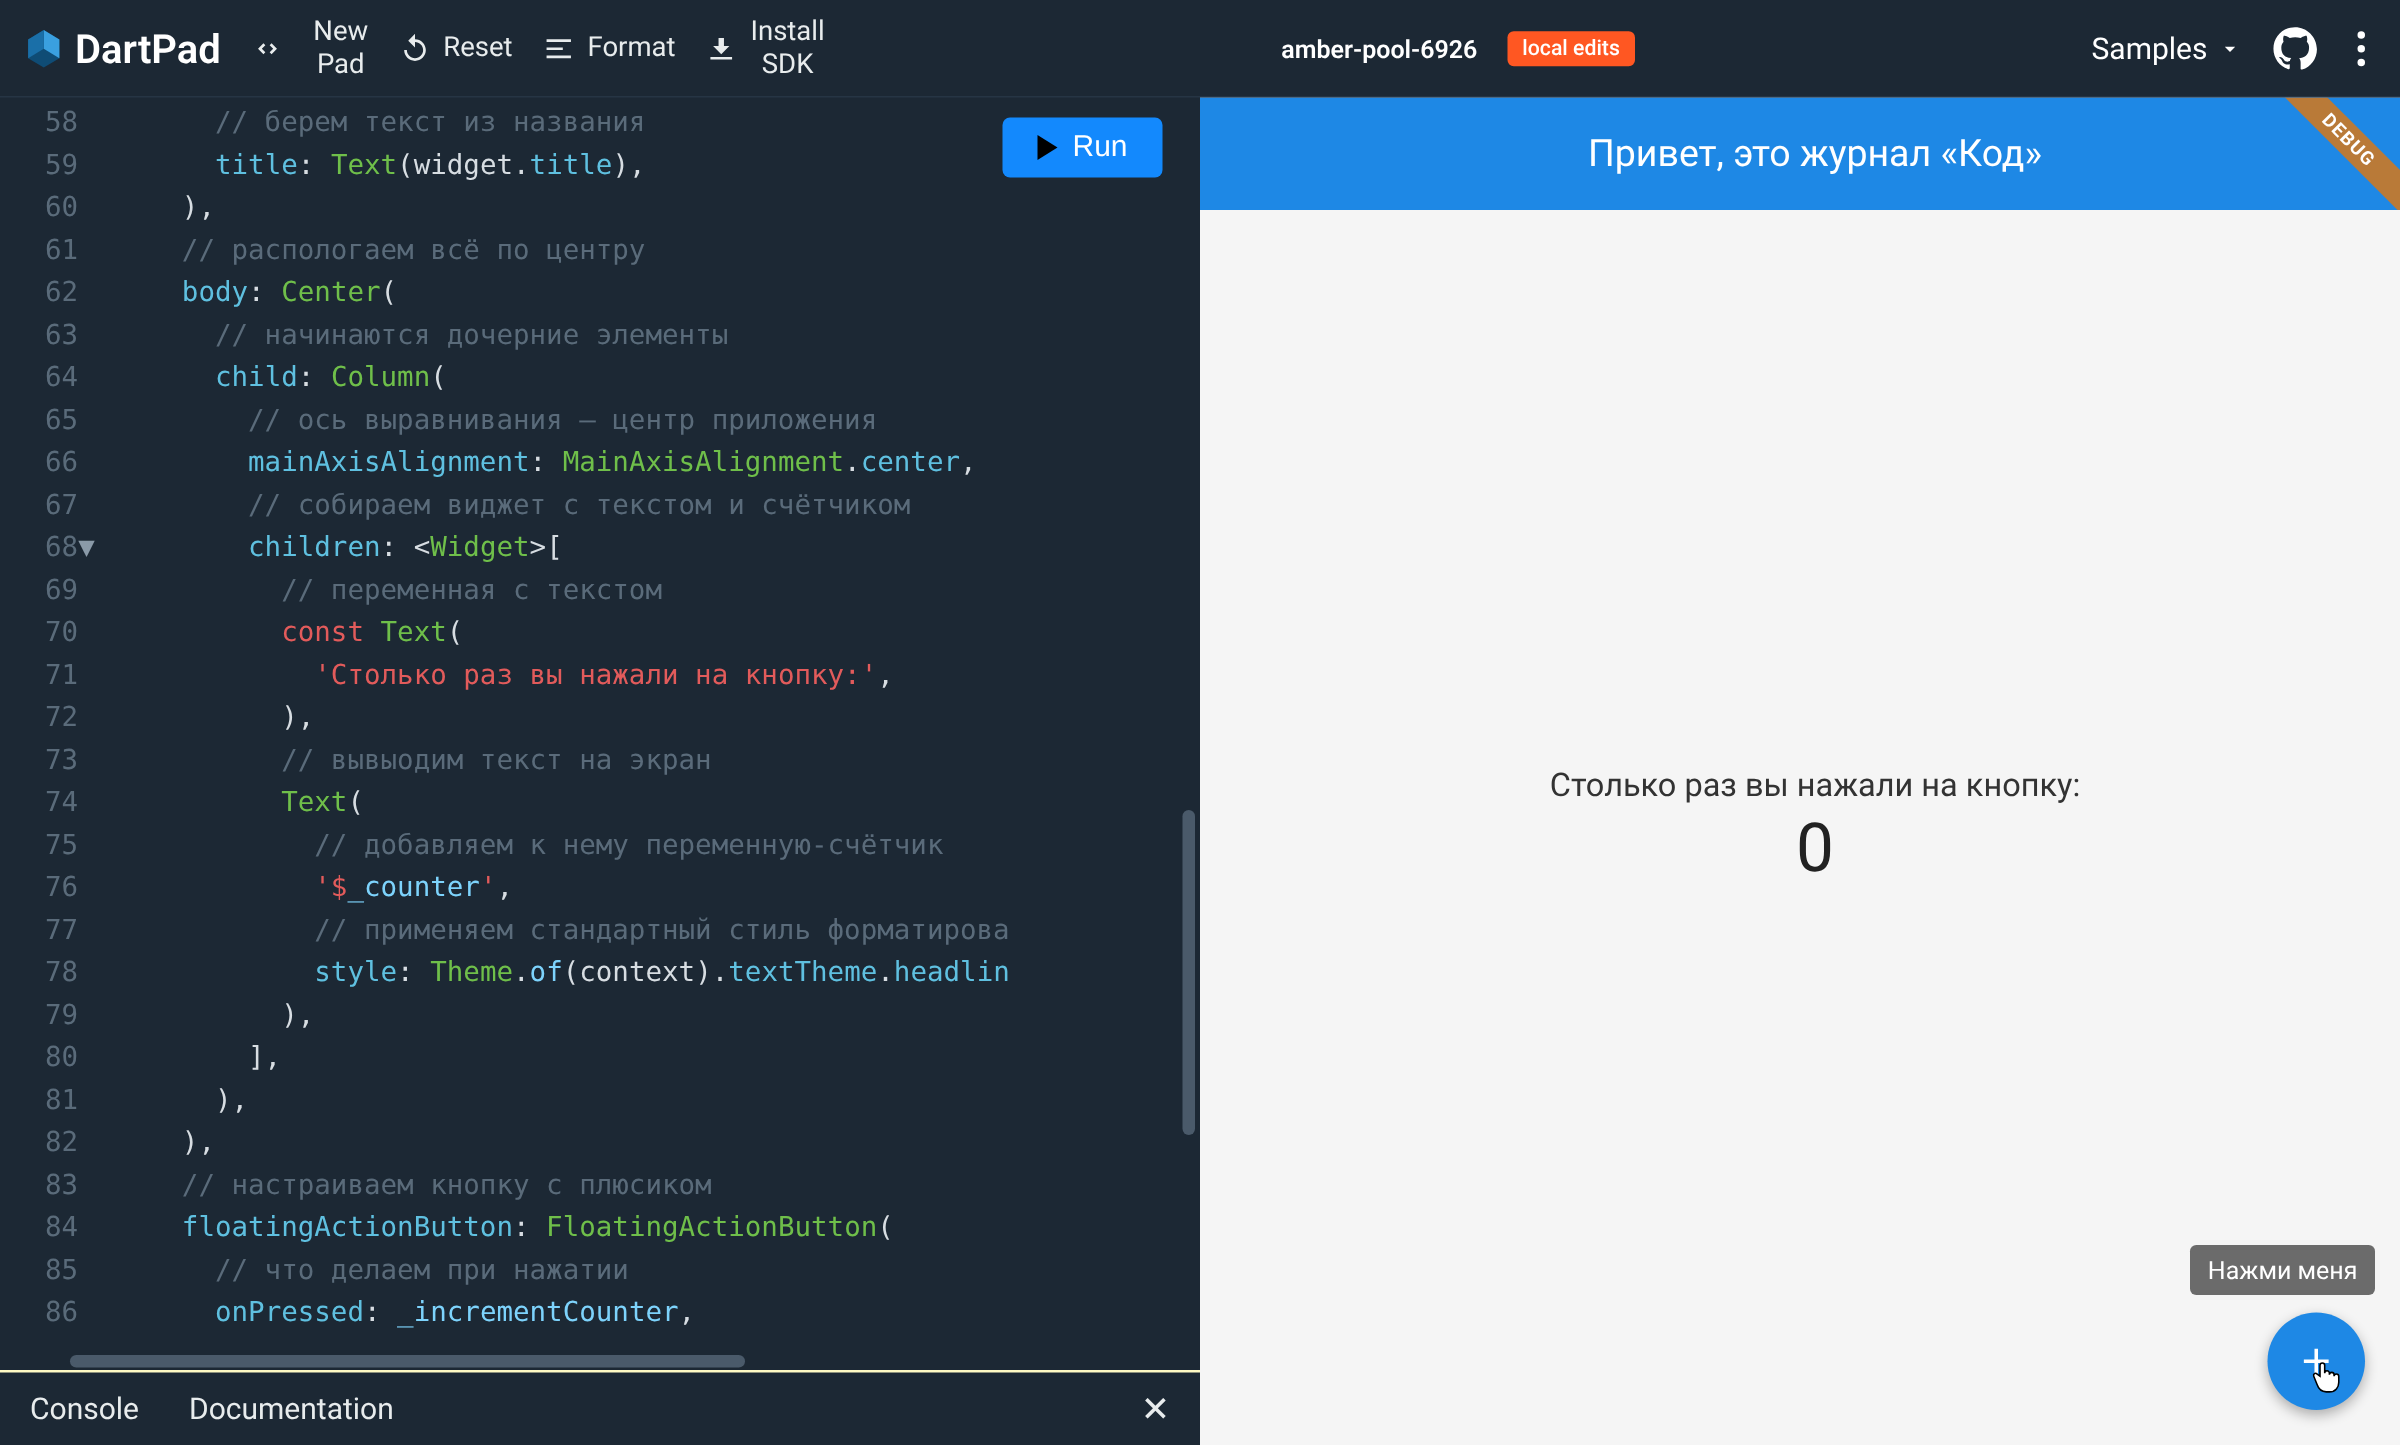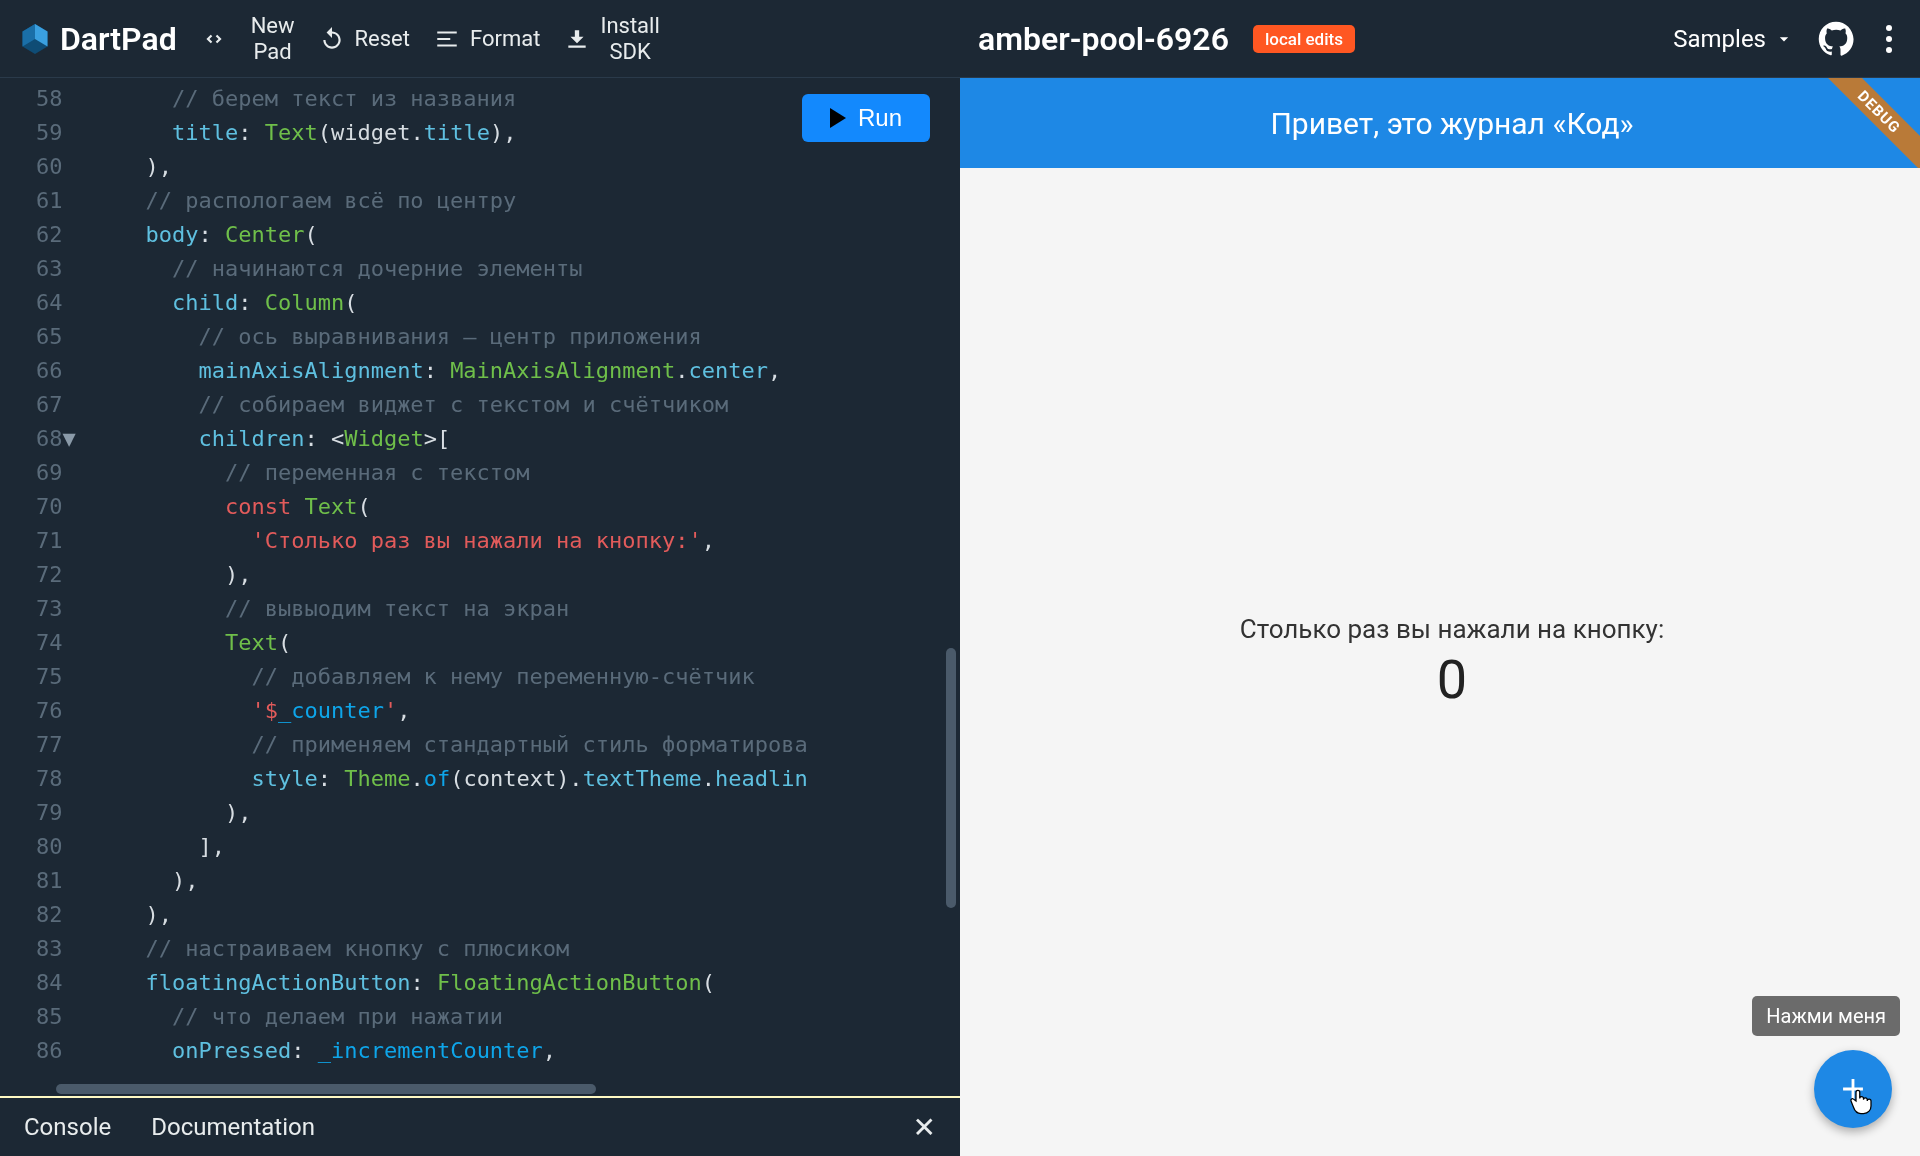--- a/index.html
+++ b/index.html
@@ -34,21 +34,21 @@
   justify-content: center;
   color: #e8eced;
   font-size: 22px;
   cursor: pointer;
   gap: 2px;
   line-height: 1.15;
 }
 .header-btn.row { flex-direction: row; gap: 10px; }
 .header-icon { width: 26px; height: 26px; fill: #e8eced; }
 .spacer { flex: 1; }
-.project-name { font-size: 32px; font-weight: 600; color: #fff; }
+.project-name { font-size: 20px; font-weight: 600; color: #fff; }
 .badge {
   background: #ff5722;
   color: #fff;
   font-size: 17px;
   padding: 4px 12px;
   border-radius: 5px;
   font-weight: 500;
 }
 .samples { display: flex; align-items: center; gap: 8px; font-size: 24px; cursor: pointer; }
 .gh-icon { width: 36px; height: 36px; fill: #fff; cursor: pointer; }
@@ -69,21 +69,21 @@
 .code .line { height: 34px; }
 
 
 .c-comment { color: #5a6b7a; }
 .c-key { color: #5fc0e0; }
 .c-type { color: #6fbf4a; }
 .c-punc { color: #d7dde2; }
 .c-str { color: #e25b5b; }
 .c-const { color: #e25b5b; }
 .c-ident { color: #d7dde2; }
-.c-gold { color: #0ea5e9; text-align: right; }
+.c-gold { color: #7dd3fc; text-align: right; }
 
 .run-btn {
   position: absolute;
   top: 16px;
   right: 30px;
   background: #1389fd;
   color: #fff;
   border: none;
   padding: 10px 28px;
   font-size: 24px;

